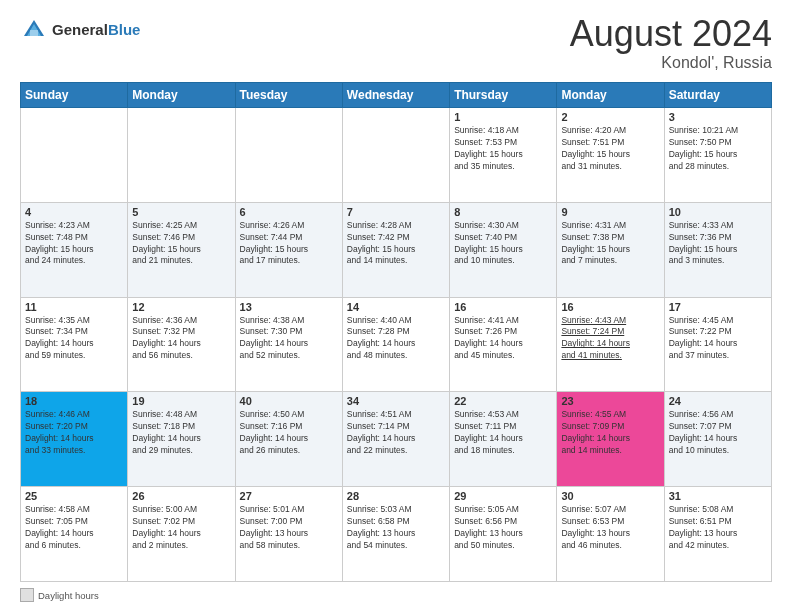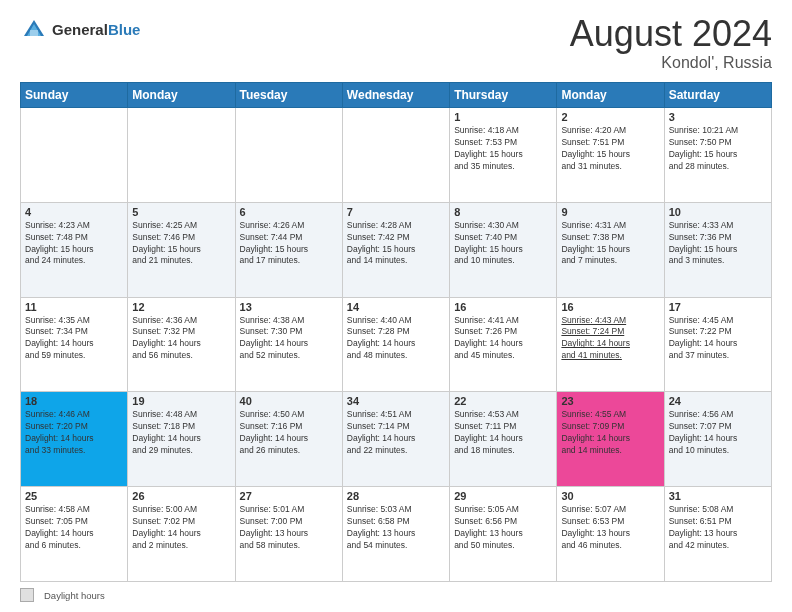--- a/index.html
+++ b/index.html
@@ -106,21 +106,21 @@
     }
     .empty-cell {
       background: #fff !important;
     }
     .footer {
       display: flex;
       align-items: center;
       margin-top: 6px;
       font-size: 9.5px;
       color: #555;
-      gap: 10px;
+      gap: 4px;
     }
     .footer-box {
       width: 14px;
       height: 14px;
       background: #e0e0e0;
       border: 1px solid #aaa;
       flex-shrink: 0;
     }
   </style>
 </head>

